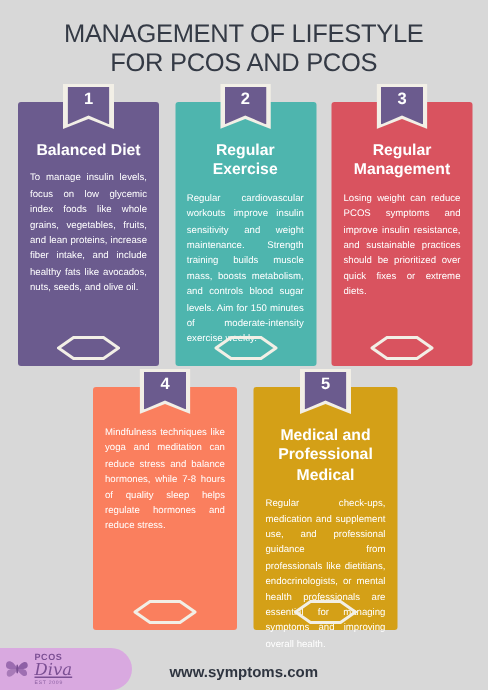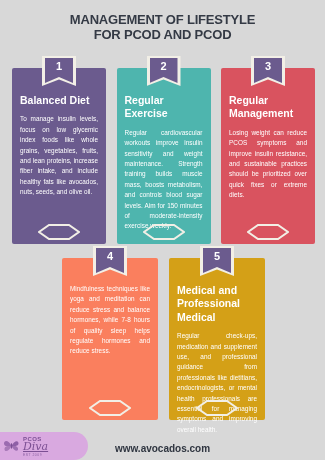--- a/index.html
+++ b/index.html
@@ -14,22 +14,22 @@
     overflow: hidden;
     position: relative;
   }
 
   
   .title-block {
     padding: 13px 14px 0 14px;
     text-align: center;
   }
   .title-line {
-    font-size: 13px;
-    font-weight: bold;
+    font-size: 17px;
+    font-weight: normal;
     color: #343a45;
     letter-spacing: -0.2px;
     line-height: 1.12;
   }
 
   
   .row {
     position: absolute;
     display: flex;
   }
@@ -52,21 +52,21 @@
     border-radius: 2px;
     padding: 26px 8px 20px 8px;
   }
   .row-top .card { width: 94px; height: 176px; }
   .row-bottom .card { width: 96px; height: 162px; }
 
   .card-title {
     color: #ffffff;
     font-size: 10.5px;
     font-weight: bold;
-    text-align: left;
+    text-align: center;
     line-height: 1.28;
     margin: 0 0 7px 0;
   }
   .card-body {
     color: #ffffff;
     font-size: 6.4px;
     line-height: 1.62;
     text-align: justify;
     margin: 0;
     letter-spacing: 0.02px;
@@ -175,21 +175,21 @@
     font-size: 10px;
     font-weight: bold;
     color: #2f3540;
   }
 </style>
 </head>
 <body style="background: rgb(216, 216, 216);">
 
 <div class="title-block">
   <div class="title-line">MANAGEMENT OF LIFESTYLE</div>
-  <div class="title-line">FOR PCOD AND PCOD</div>
+  <div class="title-line">FOR PCOS AND PCOS</div>
 </div>
 
 <div class="row row-top">
 
   <div class="card" id="card-0" style="background: rgb(107, 91, 142);">
     <div class="badge">
       <div class="badge-inner">1</div>
     </div>
     <div class="card-title">Balanced Diet</div>
     <div class="card-body">To manage insulin levels, focus on low glycemic index foods like whole grains, vegetables, fruits, and lean proteins, increase fiber intake, and include healthy fats like avocados, nuts, seeds, and olive oil.</div>
@@ -267,15 +267,15 @@
       <path d="M17 16 C22 27, 31 28, 30 21 C29 15, 23 16, 17 16 Z" fill="#9e6fb2"></path>
       <ellipse cx="17" cy="16" rx="1.4" ry="6" fill="#7b4f93"></ellipse>
     </svg>
     <div class="logo-text">
       <span class="logo-pcos">PCOS</span>
       <span class="logo-diva">Diva</span>
       <span class="logo-est">EST 2009</span>
     </div>
   </div>
 
-  <div class="site-url">www.avocados.com</div>
+  <div class="site-url">www.symptoms.com</div>
 
 </div>
 
 </body></html>

